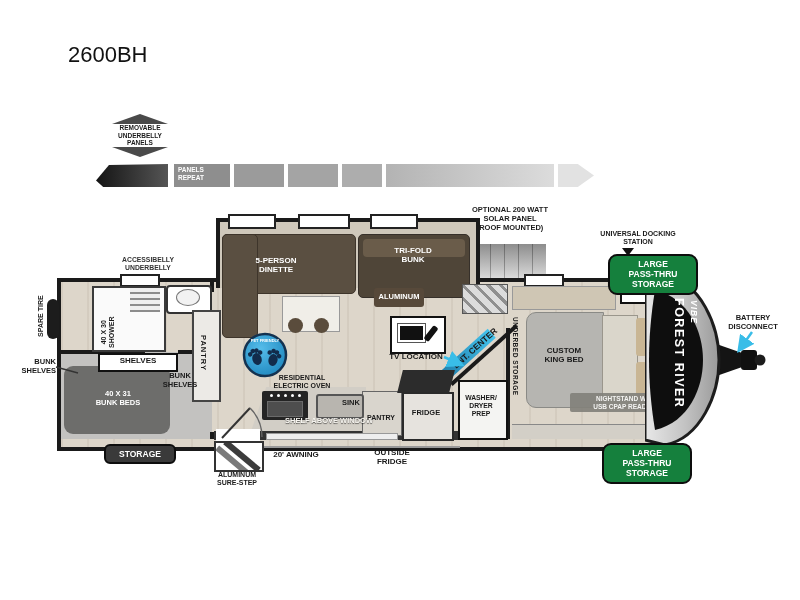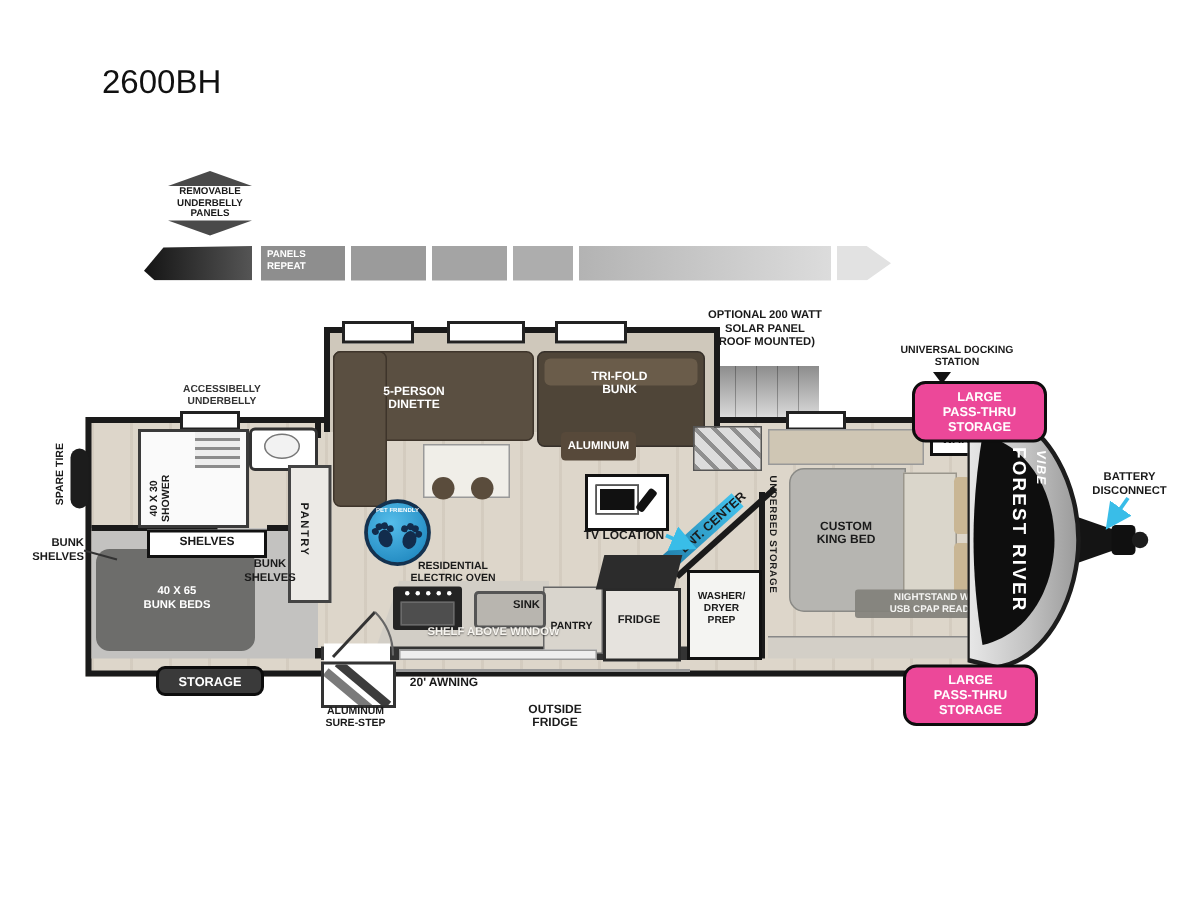--- a/index.html
+++ b/index.html
@@ -4,21 +4,21 @@
 <style>
   html,body{margin:0;padding:0;background:#fff;}
   #canvas{position:relative;width:800px;height:600px;background:#fff;overflow:hidden;
           font-family:"Liberation Sans","DejaVu Sans",sans-serif;}
   .abs{position:absolute;}
   .lbl{position:absolute;font-weight:bold;color:#1a1a1a;text-align:center;line-height:1.18;}
   .pre{white-space:pre-line;}
   .ctr{transform-origin:center;}
   .wall{position:absolute;background:#1a1a1a;}
   .win{position:absolute;background:#fff;border:2px solid #222;}
-  .pill{position:absolute;background:#ec4899;color:#fff;border:2px solid #0d0d0d;border-radius:9px;
+  .pill{position:absolute;background:#15803d;color:#fff;border:2px solid #0d0d0d;border-radius:9px;
         font-weight:bold;text-align:center;line-height:1.2;padding:3px 2px;}
   .vrl{writing-mode:vertical-rl;}
   svg text{font-family:"Liberation Sans","DejaVu Sans",sans-serif;}
 </style>
 </head>
 <body>
 
 <div id="canvas">
 
   <div class="lbl" style="left:68px;top:42px;width:130px;text-align:left;font-size:22px;font-weight:normal;color:#111;">2600BH</div>
@@ -92,21 +92,21 @@
   <div class="abs" style="left:176px;top:289px;width:22px;height:15px;background:#f2f2f2;border:1.5px solid #777;border-radius:50%;z-index:7;"></div>
   <div class="abs" style="left:194px;top:324px;width:16px;height:22px;background:#fff;border:2px solid #444;border-radius:50% 50% 50% 50%/60% 60% 40% 40%;z-index:6;"></div>
 
   <div class="abs" style="left:47px;top:299px;width:12px;height:40px;background:#1c1c1c;border-radius:6px;z-index:6;"></div>
   <div class="lbl ctr" style="left:12px;top:312px;width:58px;font-size:7px;transform:rotate(-90deg);">SPARE TIRE</div>
 
   <div class="lbl pre" style="left:92px;top:256px;width:112px;font-size:6.8px;color:#333;">ACCESSIBELLY
 UNDERBELLY</div>
 
   <div class="abs" style="left:64px;top:366px;width:106px;height:68px;background:#6d6d6b;border-radius:9px;z-index:6;"></div>
-  <div class="lbl pre" style="left:72px;top:390px;width:92px;font-size:7.5px;color:#fff;z-index:7;">40 X 65
+  <div class="lbl pre" style="left:72px;top:390px;width:92px;font-size:7.5px;color:#fff;z-index:7;">40 X 31
 BUNK BEDS</div>
   <div class="abs" style="left:98px;top:353px;width:76px;height:15px;background:#fff;border:2px solid #111;z-index:7;"></div>
   <div class="lbl" style="left:98px;top:356px;width:80px;font-size:8px;z-index:8;">SHELVES</div>
   <div class="lbl pre" style="left:150px;top:372px;width:60px;font-size:7.5px;z-index:8;">BUNK
 SHELVES</div>
 
   <div class="lbl pre" style="left:0px;top:358px;width:56px;font-size:7.5px;text-align:right;">BUNK
 SHELVES</div>
 
   <div class="pill" style="left:104px;top:444px;width:68px;font-size:8.5px;border-radius:6px;padding:3px 0;background:#3a3a3a;">STORAGE</div>
@@ -239,21 +239,21 @@
 
   <div class="abs" style="left:216px;top:429px;width:44px;height:16px;background:#fff;z-index:12;"></div>
   <div class="abs" style="left:214px;top:441px;width:46px;height:27px;background:#fff;border:2px solid #333;z-index:13;overflow:hidden;">
     <div class="ctr" style="position:absolute;left:4px;top:10px;width:44px;height:6px;background:#3c3c3c;transform:rotate(40deg);"></div>
     <div class="ctr" style="position:absolute;left:-4px;top:16px;width:44px;height:6px;background:#7a7a7a;transform:rotate(40deg);"></div>
   </div>
   <div class="lbl pre" style="left:204px;top:471px;width:66px;font-size:7px;z-index:13;">ALUMINUM
 SURE-STEP</div>
   <div class="abs" style="left:264px;top:446px;width:196px;height:2px;background:#999;z-index:11;"></div>
   <div class="lbl" style="left:264px;top:450px;width:64px;font-size:8px;z-index:12;">20' AWNING</div>
-  <div class="lbl pre" style="left:338px;top:448px;width:64px;font-size:8px;z-index:12;margin-top:20px;">OUTSIDE
+  <div class="lbl pre" style="left:360px;top:448px;width:64px;font-size:8px;z-index:12;">OUTSIDE
 FRIDGE</div>
 
   <svg class="abs" style="left:0;top:0;z-index:30;pointer-events:none;" width="800" height="600" viewBox="0 0 800 600">
     <defs>
       <marker id="cyanArrow" markerWidth="7" markerHeight="7" refX="5" refY="3.5" orient="auto">
         <polygon points="0,0 7,3.5 0,7" fill="#39bde8"></polygon>
       </marker>
     </defs>
     <path d="M444,357 L460,364" stroke="#39bde8" stroke-width="2.5" fill="none" marker-end="url(#cyanArrow)"></path>
     <path d="M752,332 L740,349" stroke="#39bde8" stroke-width="2.5" fill="none" marker-end="url(#cyanArrow)"></path>

